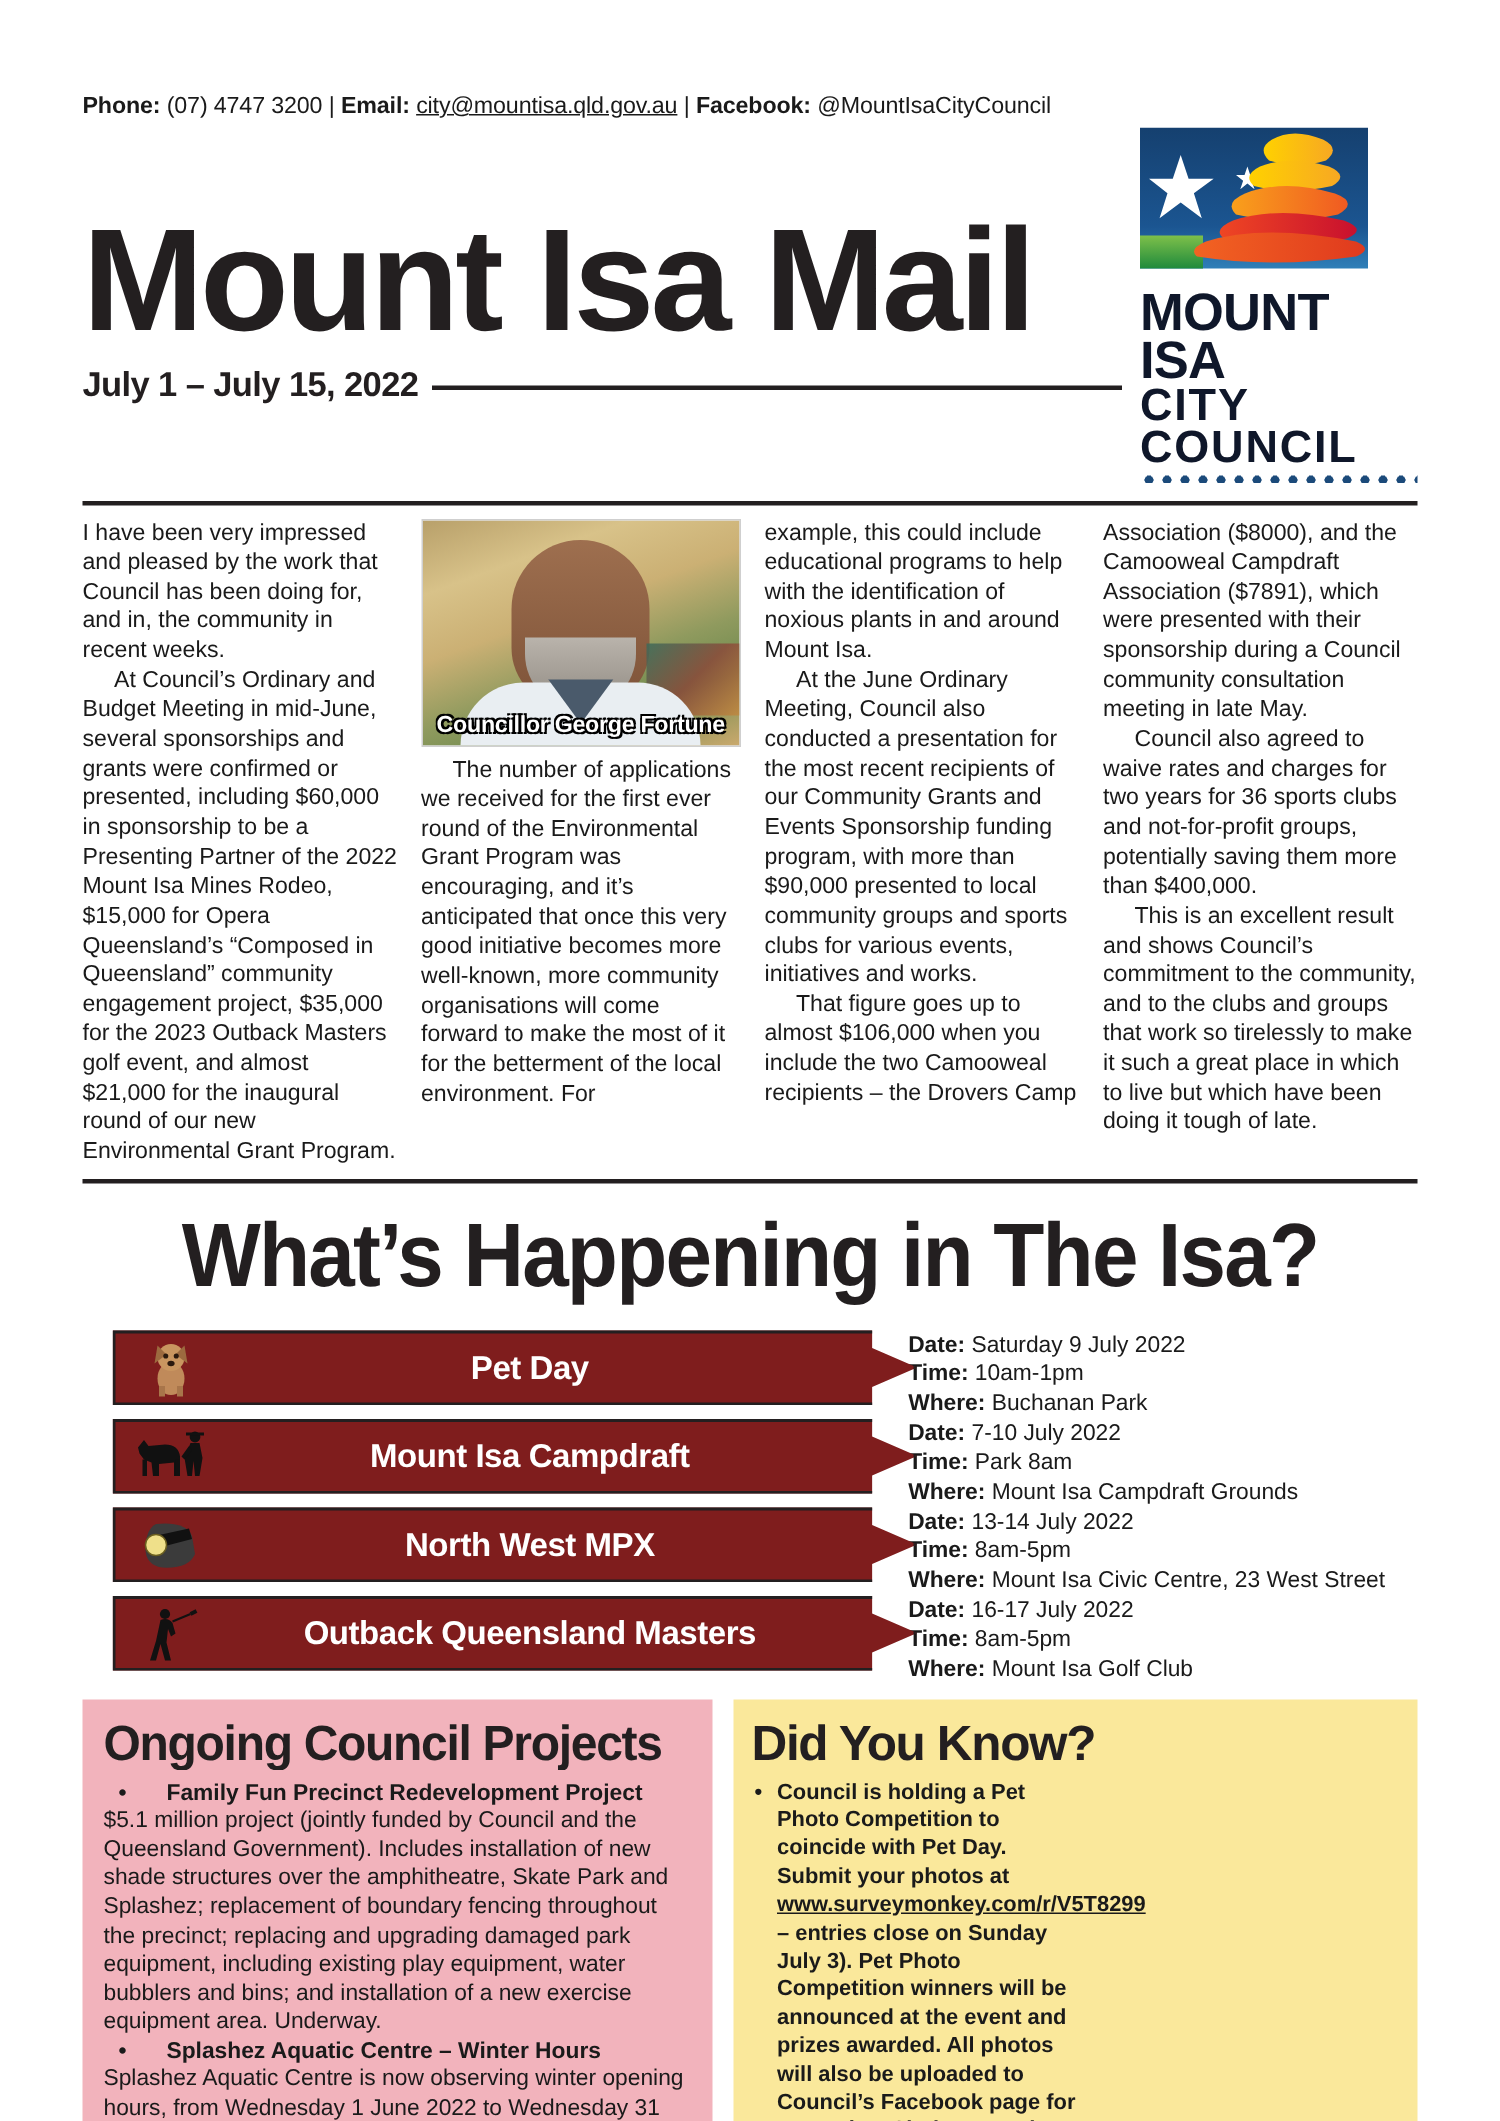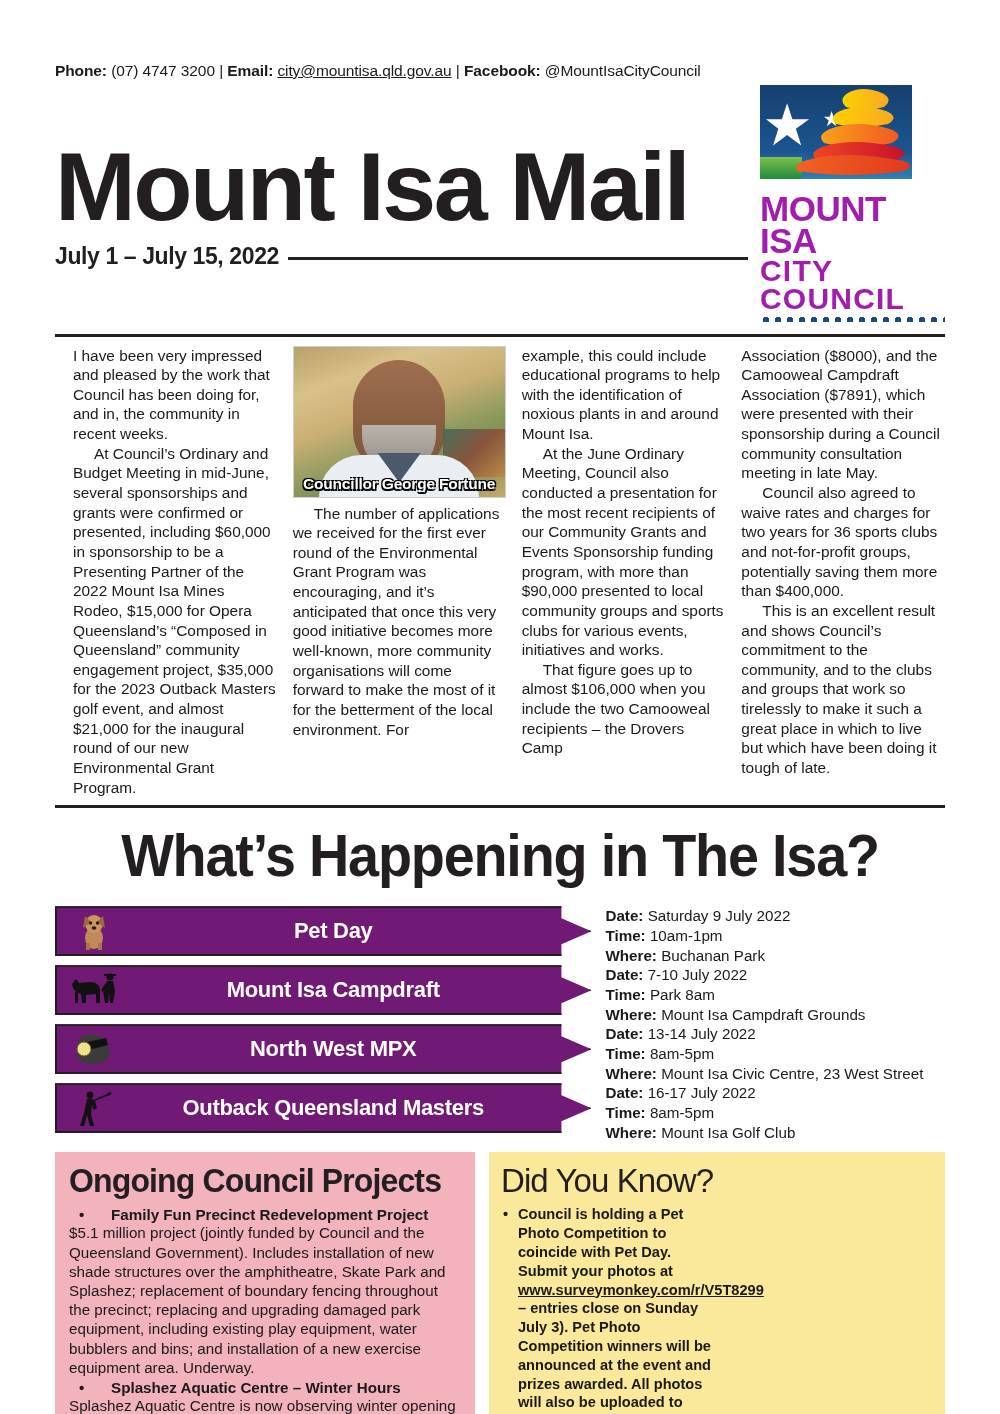--- a/index.html
+++ b/index.html
@@ -36,30 +36,30 @@
   .dateline-row { display: flex; align-items: center; margin-top: 9px; }
   .dateline {
     font-weight: bold; font-size: 23px; letter-spacing: -0.4px;
     white-space: nowrap; color: #231f20;
   }
   .dateline-rule { flex: 1; height: 3px; background: #231f20; margin-left: 9px; margin-top: 3px; }
 
   
   .logo { width: 185px; margin-top: 5px; margin-left: 12px; flex-shrink: 0; }
   .logo-mark { width: 185px; height: 108px; position: relative; }
-  .logo-txt { font-weight: bold; color: #a21caf; line-height: 0.92; letter-spacing: -0.5px; }
+  .logo-txt { font-weight: bold; color: #0f172a; line-height: 0.92; letter-spacing: -0.5px; }
   .logo-txt .l1 { font-size: 35px; }
   .logo-txt .l2 { font-size: 30px; letter-spacing: 1.2px; }
   .logo-dots { margin-top: 4px; height: 5px; background-image: radial-gradient(circle, #1b4a7a 45%, transparent 46%);
     background-size: 12px 6px; background-repeat: repeat-x; }
 
   
   .article-rule-top { height: 3px; background: #231f20; margin-top: 12px; }
   .cols {
-    display: flex; gap: 16px; padding-top: 9px; padding-bottom: 8px; margin-left: 18px;
+    display: flex; gap: 16px; padding-top: 9px; padding-bottom: 8px;
   }
   .col { width: 213px; font-size: 15.4px; line-height: 1.275; text-align: left; }
   .col p { text-indent: 21px; }
   .col p.first { text-indent: 0; }
   .photo-block { width: 213px; margin-bottom: 6px; }
   .photo {
     width: 213px; height: 152px; position: relative; overflow: hidden;
     border: 1px solid #cfcfcf;
     background: linear-gradient(160deg,#b8a06a 0%, #d8c289 22%, #cbb074 42%, #8f9a5e 62%, #6f8a4e 78%, #caa96d 100%);
   }
@@ -100,23 +100,24 @@
     font-weight: bold; font-size: 60px; letter-spacing: -1.3px;
     text-align: center; margin-top: 13px; color: #231f20;
     transform: scaleX(0.93); transform-origin: center;
   }
 
   
   .events { display: flex; gap: 14px; margin-top: 16px; }
   .banner-col { width: 545px; }
   .banner-row { height: 50px; margin-bottom: 9px; position: relative; }
   .banner {
-    width: 100%; height: 50px; background: #701a75; border: 2.5px solid #231f20;
+    width: 100%; height: 50px; background: #7f1d1d; border: 2.5px solid #231f20;
     display: flex; align-items: center; position: relative;
     clip-path: polygon(0 0, calc(100% - 30px) 0, calc(100% - 30px) 12px, 100% 50%, calc(100% - 30px) calc(100% - 12px), calc(100% - 30px) 100%, 0 100%);
+    margin-left: 20px;
   }
   .banner-icon {
     width: 66px; height: 44px; flex-shrink: 0; margin-left: 4px;
     display: flex; align-items: center; justify-content: center;
   }
   .banner-label {
     flex: 1; text-align: center; color: #ffffff; font-weight: bold;
     font-size: 22px; letter-spacing: -0.3px; padding-right: 50px;
   }
   .detail-col { width: 345px; }
@@ -135,21 +136,21 @@
   .box-pink .item-head {
     font-weight: bold; font-size: 15.2px; padding-left: 42px; position: relative; margin-top: 2px;
   }
   .box-pink .item-head::before { content: "\2022"; position: absolute; left: 10px; }
   .box-pink p { font-size: 15.2px; line-height: 1.265; }
   .box-yellow {
     width: 456px; background: #fae89b; padding: 10px 12px 12px 12px;
     display: flex; flex-direction: column;
   }
   .box-yellow h2 {
-    font-weight: normal; font-size: 33px; letter-spacing: -0.9px; margin-bottom: 5px;
+    font-weight: bold; font-size: 33px; letter-spacing: -0.9px; margin-bottom: 5px;
     color: #231f20;
   }
   .dyk-cols { display: flex; gap: 14px; }
   .dyk-left { width: 218px; }
   .dyk-right { width: 200px; }
   .dyk-bullet { position: relative; padding-left: 17px; font-size: 14.6px; line-height: 1.29; }
   .dyk-bullet::before { content: "\2022"; position: absolute; left: 2px; }
   .dyk-bullet.strong { font-weight: bold; }
   .ub { text-decoration: underline; font-weight: bold; }
 </style>

